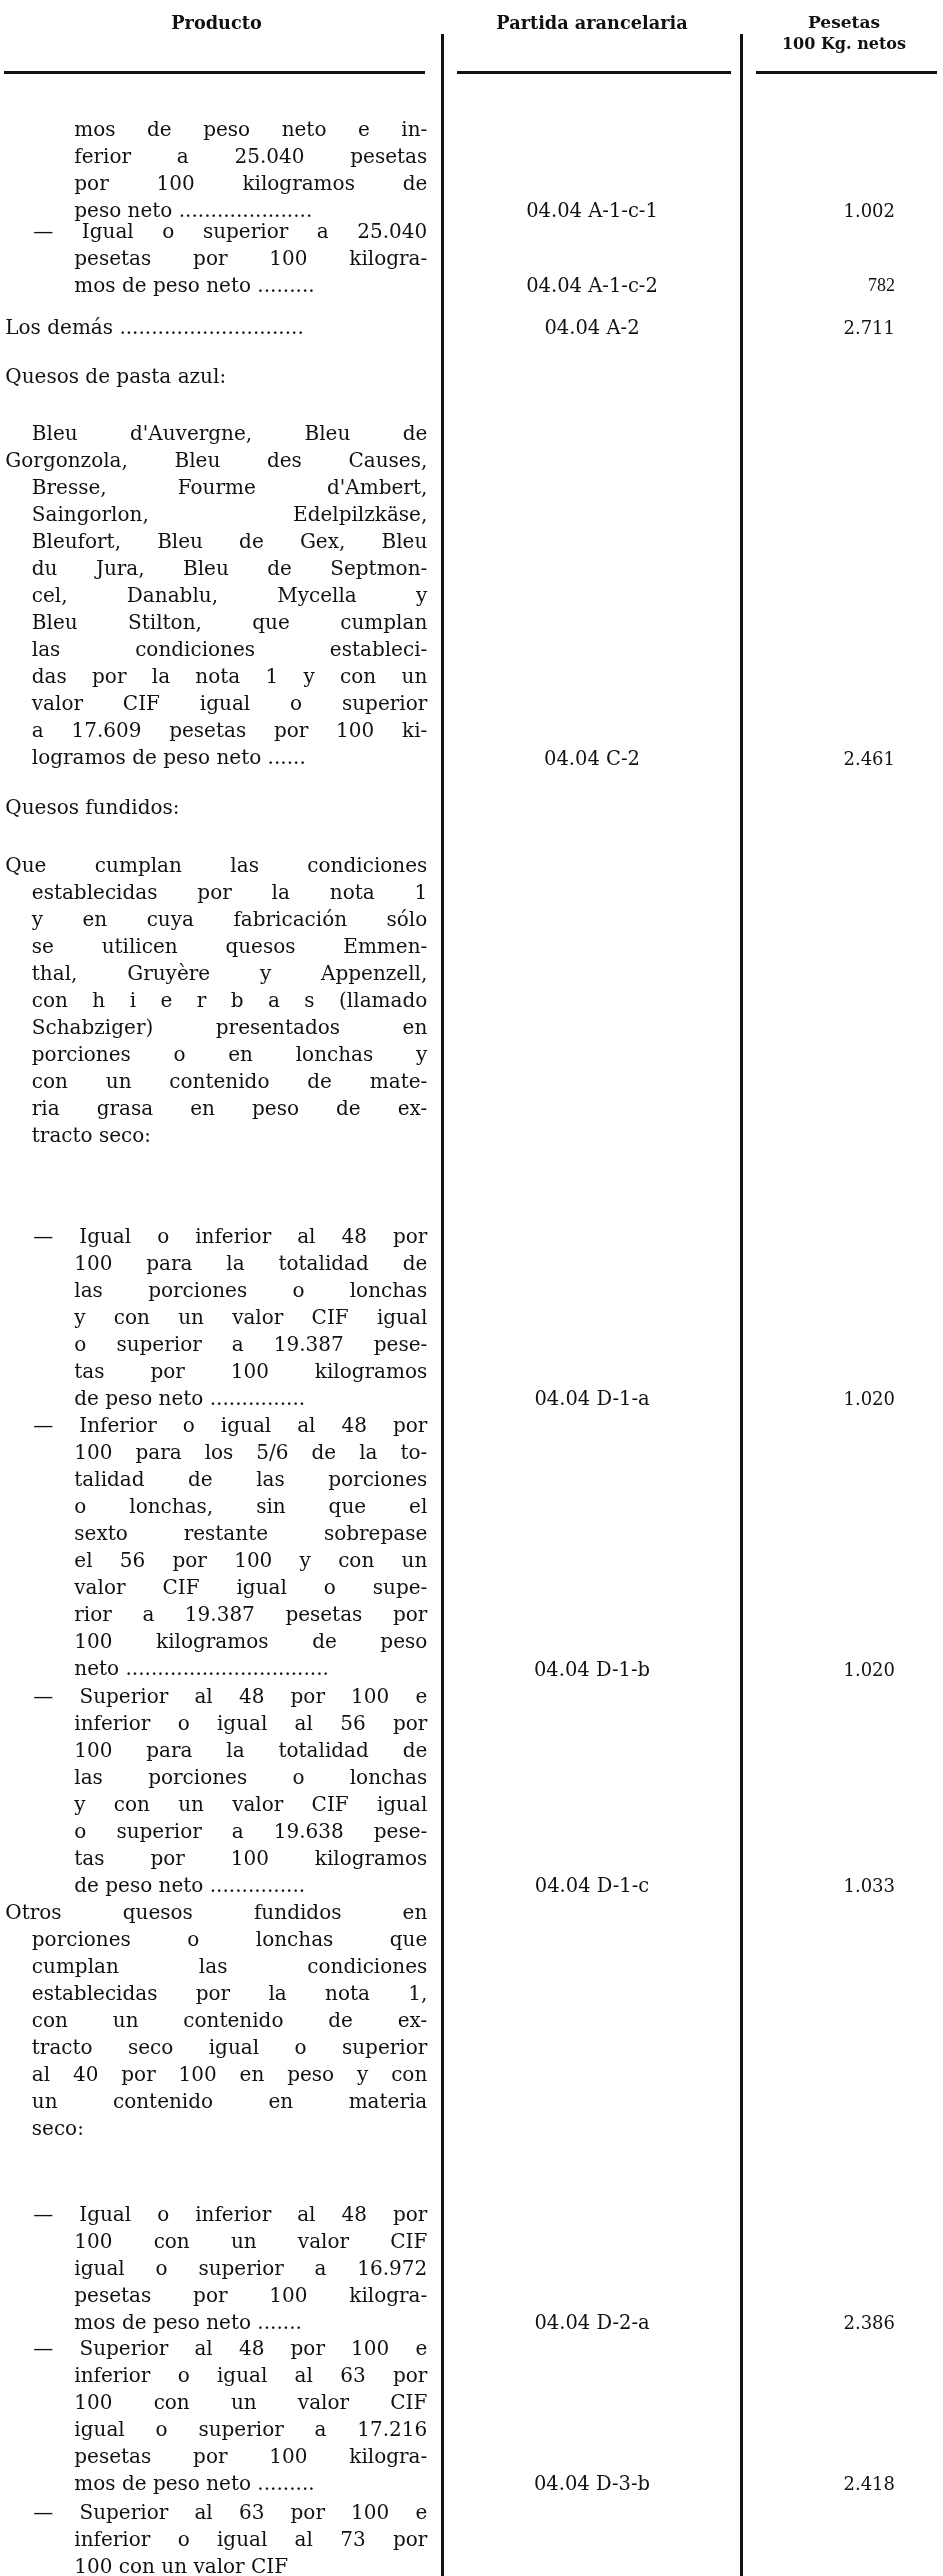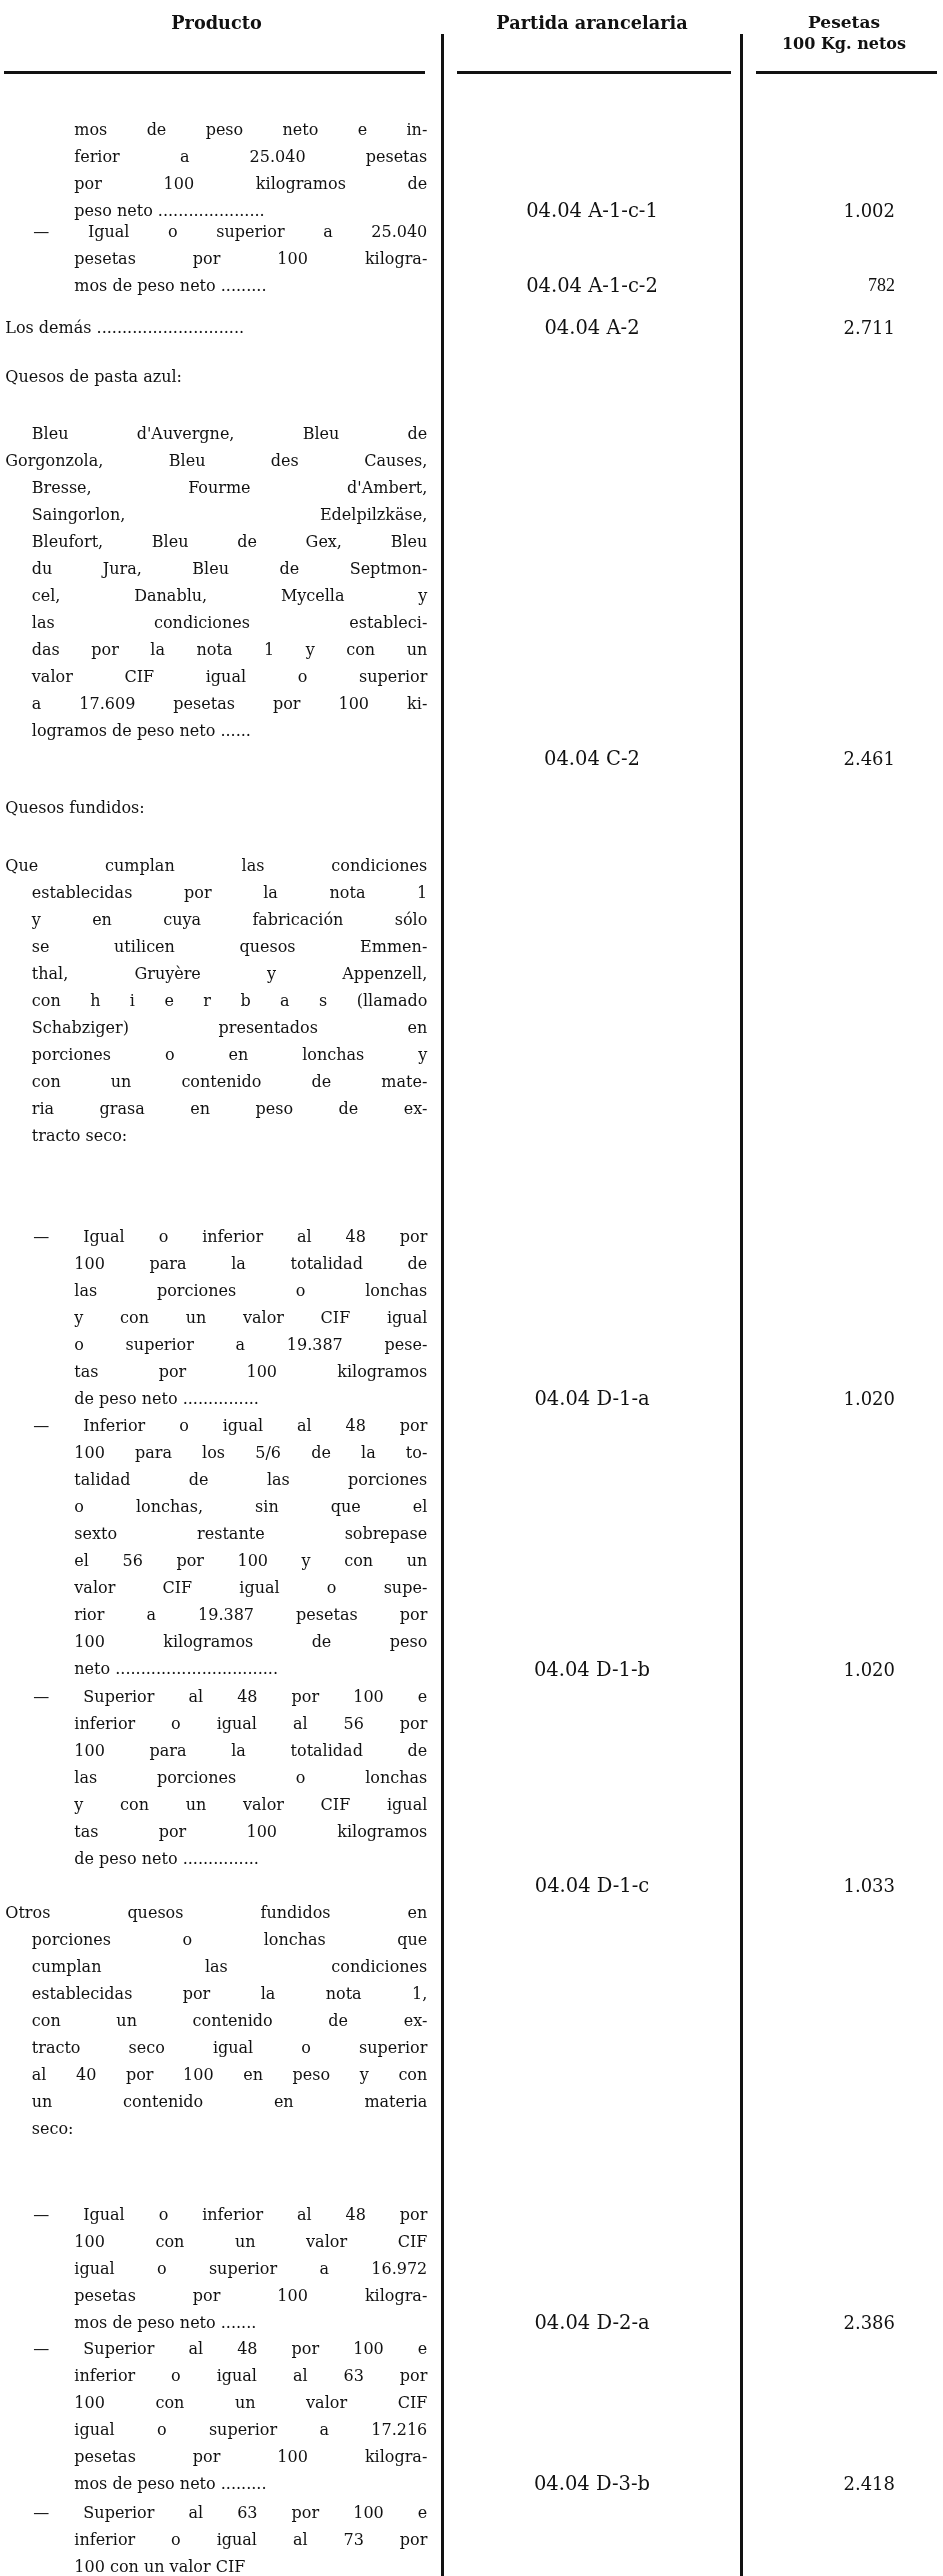--- a/index.html
+++ b/index.html
@@ -11,21 +11,21 @@
   .vline.b { left:740px; }
   .hdr { position:absolute; top:12.4px; font-size:17.7px; font-weight:bold; text-align:center; line-height:21px; }
   .hdr.c1 { left:0; width:433px; }
   .hdr.c2 { left:447px; width:290px; }
   .hdr.c3 { left:745px; width:198px; font-size:17px; }
   .rule { position:absolute; top:71px; height:2.7px; background:#111; }
   .rule.r1 { left:3.5px; width:421px; }
   .rule.r2 { left:457px; width:274px; }
   .rule.r3 { left:756px; width:181px; }
   .row { position:absolute; left:0; width:943px; }
-  .prod { position:absolute; left:5.3px; width:422px; font-size:16px; line-height:27px;
+  .prod { position:absolute; left:5.3px; width:422px; font-size:20px; line-height:27px;
           text-align:justify; }
   .prod .ln { display:block; white-space:nowrap; text-align-last:justify; }
   .prod .ln.last { text-align-last:left; }
   .prod.ind1 .ln { padding-left:26.5px; }
   .prod.ind1 .ln.first { padding-left:0; }
   .prod.dash { padding-left:0; }
   .prod.dash .ln { padding-left:69px; }
   .prod.dash .ln.first { padding-left:28px; }
   .prod.cont .ln { padding-left:69px; }
   .code { position:absolute; left:447px; width:290px; text-align:center; font-size:19.5px; line-height:27px; }
@@ -81,20 +81,21 @@
       </div>
       <div class="row" style="top: 420px;">
         <div class="prod ind1">
           <span class="ln">Bleu d'Auvergne, Bleu de</span>
           <span class="ln first">Gorgonzola, Bleu des Causes,</span>
           <span class="ln">Bresse, Fourme d'Ambert,</span>
           <span class="ln">Saingorlon, Edelpilzkäse,</span>
           <span class="ln">Bleufort, Bleu de Gex, Bleu</span>
           <span class="ln">du Jura, Bleu de Septmon-</span>
           <span class="ln">cel, Danablu, Mycella y</span>
+          <span class="ln">Bleu Stilton, que cumplan</span>
           <span class="ln">las condiciones estableci-</span>
           <span class="ln">das por la nota 1 y con un</span>
           <span class="ln">valor CIF igual o superior</span>
           <span class="ln">a 17.609 pesetas por 100 ki-</span>
           <span class="ln last">logramos de peso neto ......</span>
         </div>
         <div class="code" style="top: 325px;">04.04 C-2</div>
         <div class="val" style="top: 325px;">2.461</div>
       </div>
       <div class="row" style="top: 794px;">
@@ -146,20 +147,21 @@
         <div class="code" style="top: 244px;">04.04 D-1-b</div>
         <div class="val" style="top: 244px;">1.020</div>
       </div>
       <div class="row" style="top: 1683px;">
         <div class="prod dash">
           <span class="ln first">— Superior al 48 por 100 e</span>
           <span class="ln">inferior o igual al 56 por</span>
           <span class="ln">100 para la totalidad de</span>
           <span class="ln">las porciones o lonchas</span>
           <span class="ln">y con un valor CIF igual</span>
+          <span class="ln">o superior a 19.638 pese-</span>
           <span class="ln">tas por 100 kilogramos</span>
           <span class="ln last">de peso neto ...............</span>
         </div>
         <div class="code" style="top: 189px;">04.04 D-1-c</div>
         <div class="val" style="top: 189px;">1.033</div>
       </div>
       <div class="row" style="top: 1899px;">
         <div class="prod ind1">
           <span class="ln first">Otros quesos fundidos en</span>
           <span class="ln">porciones o lonchas que</span>

